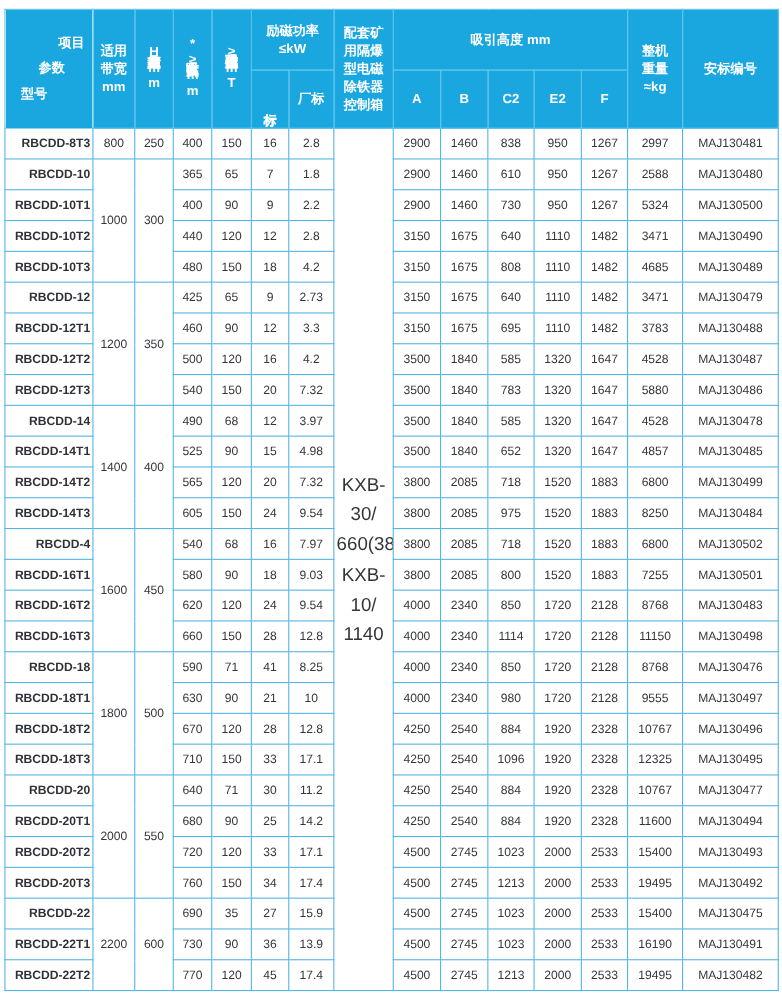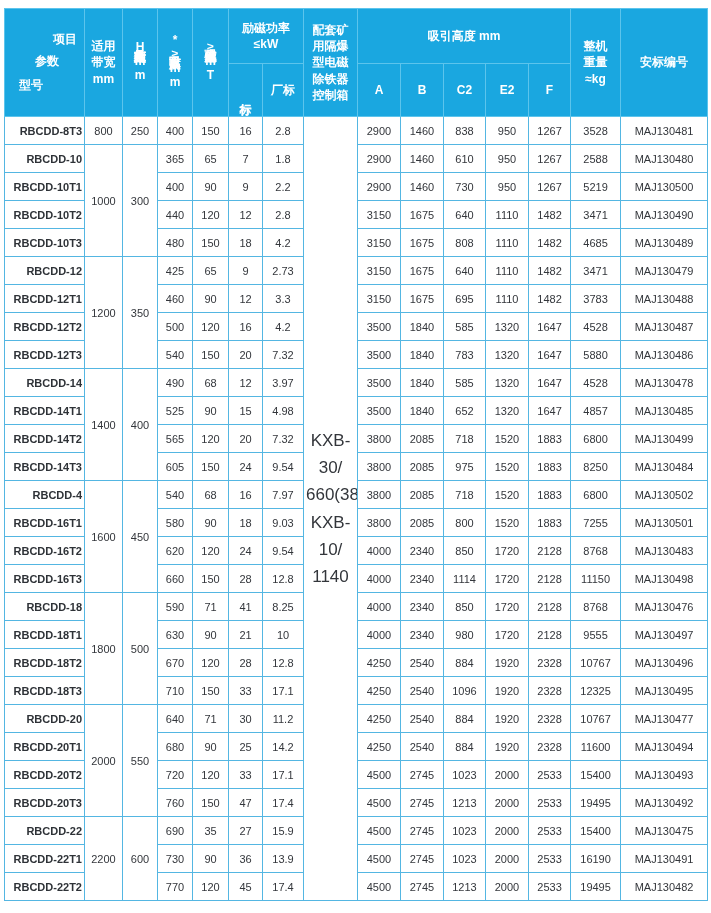--- a/index.html
+++ b/index.html
@@ -158,21 +158,21 @@
         <td>2.8</td>
         <td class="control-box" rowspan="28">KXB-30/
 660(380)
 KXB-10/
 1140</td>
         <td>2900</td>
         <td>1460</td>
         <td>838</td>
         <td>950</td>
         <td>1267</td>
-        <td>3528</td>
+        <td>2997</td>
         <td>MAJ130481</td>
       </tr>
       <tr>
         <td class="model">RBCDD-10</td>
         <td rowspan="4">1000</td>
         <td rowspan="4">300</td>
         <td>365</td>
         <td>65</td>
         <td>7</td>
         <td>1.8</td>
@@ -188,21 +188,21 @@
         <td class="model">RBCDD-10T1</td>
         <td>400</td>
         <td>90</td>
         <td>9</td>
         <td>2.2</td>
         <td>2900</td>
         <td>1460</td>
         <td>730</td>
         <td>950</td>
         <td>1267</td>
-        <td>5219</td>
+        <td>5324</td>
         <td>MAJ130500</td>
       </tr>
       <tr>
         <td class="model">RBCDD-10T2</td>
         <td>440</td>
         <td>120</td>
         <td>12</td>
         <td>2.8</td>
         <td>3150</td>
         <td>1675</td>
@@ -499,21 +499,21 @@
         <td>1023</td>
         <td>2000</td>
         <td>2533</td>
         <td>15400</td>
         <td>MAJ130493</td>
       </tr>
       <tr>
         <td class="model">RBCDD-20T3</td>
         <td>760</td>
         <td>150</td>
-        <td>47</td>
+        <td>34</td>
         <td>17.4</td>
         <td>4500</td>
         <td>2745</td>
         <td>1213</td>
         <td>2000</td>
         <td>2533</td>
         <td>19495</td>
         <td>MAJ130492</td>
       </tr>
       <tr>

